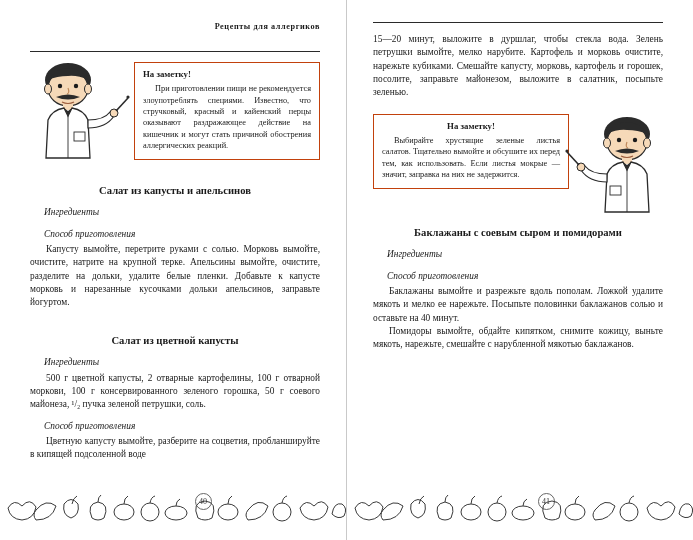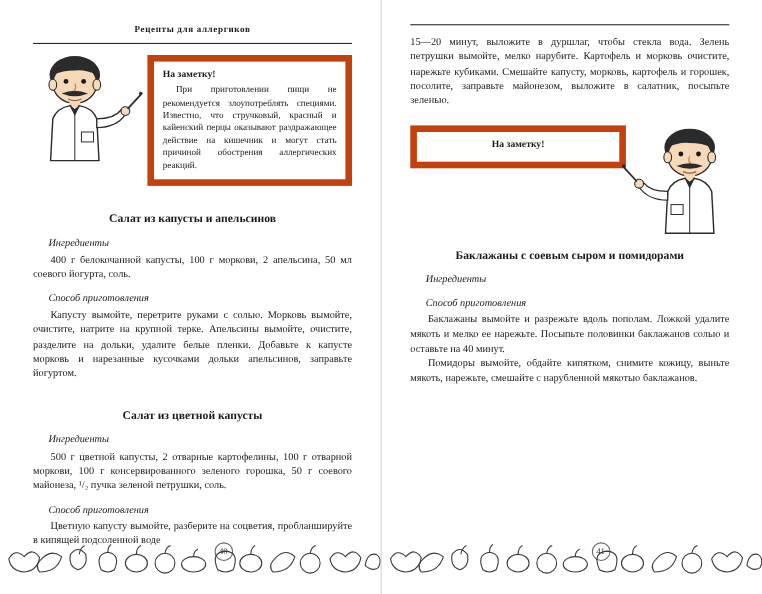--- a/index.html
+++ b/index.html
@@ -39,27 +39,27 @@
   }
   .gutter {
     position: absolute;
     left: 345px;
     top: 0;
     width: 3px;
     height: 540px;
     background: linear-gradient(to right, #e8e8e8, #c9c9c9, #e8e8e8);
   }
   .running-head {
-    text-align: center;
+    text-align: right;
     font-size: 8.2px;
     letter-spacing: 0.6px;
     font-weight: bold;
     color: #1a1a1a;
     padding-bottom: 4px;
-    margin-bottom: 4px;
+    margin-bottom: 16px;
   }
   .rule {
     height: 1px;
     background: #2a2a2a;
     margin-bottom: 10px;
   }
   .col {
     font-size: 9.4px;
     line-height: 1.42;
     text-align: justify;
@@ -82,21 +82,21 @@
     margin: 8px 0 2px 0;
     text-indent: 14px;
   }
 
   
   .note-wrap {
     position: relative;
     min-height: 96px;
   }
   .note-box {
-    border: 6px solid #c2410c;
+    border: 1px solid #c2410c;
     box-sizing: border-box;
     padding: 5px 8px 7px 8px;
     font-size: 8.3px;
     line-height: 1.38;
     text-align: justify;
   }
   .note-title {
     font-weight: bold;
     font-size: 8.8px;
     margin-bottom: 3px;
@@ -199,21 +199,20 @@
       <div class="note-box">
         <div class="note-title">На заметку!</div>
         <p>При приготовлении пищи не рекомендуется злоупотреблять специями. Известно, что стручковый, красный и кайенский перцы оказывают раздражающее действие на кишечник и могут стать причиной обострения аллергических реакций.</p>
       </div>
     </div>
 
     <div class="col">
 
       <div class="recipe-title">Салат из капусты и апельсинов</div>
       <div class="section-label">Ингредиенты</div>
-      <p>400 г белокочанной капусты, 100 г моркови, 2 апельсина, 50 мл соевого йогурта, соль.</p>
       <div class="section-label">Способ приготовления</div>
       <p>Капусту вымойте, перетрите руками с солью. Морковь вымойте, очистите, натрите на крупной терке. Апельсины вымойте, очистите, разделите на дольки, удалите белые пленки. Добавьте к капусте морковь и нарезанные кусочками дольки апельсинов, заправьте йогуртом.</p>
 
       <div class="recipe-title">Салат из цветной капусты</div>
       <div class="section-label">Ингредиенты</div>
       <p>500 г цветной капусты, 2 отварные картофелины, 100 г отварной моркови, 100 г консервированного зеленого горошка, 50 г соевого майонеза, ¹/₂ пучка зеленой петрушки, соль.</p>
       <div class="section-label">Способ приготовления</div>
       <p>Цветную капусту вымойте, разберите на соцветия, пробланшируйте в кипящей подсоленной воде</p>
     </div>
 
@@ -275,20 +274,21 @@
           <rect x="48" y="74" width="11" height="9" fill="none" stroke="#2b2b2b" stroke-width="0.9"></rect>
           <path d="M62 62 Q78 62 84 54 L88 58 Q80 70 62 70 Z" fill="#ffffff" stroke="#2b2b2b" stroke-width="1.2"></path>
           <circle cx="88" cy="55" r="4" fill="#f6d9b8" stroke="#2b2b2b" stroke-width="1"></circle>
           <line x1="90" y1="53" x2="102" y2="40" stroke="#2b2b2b" stroke-width="1.6"></line>
           <circle cx="102" cy="39" r="1.6" fill="#2b2b2b"></circle>
         </g>
       </svg>
 
       <div class="note-box">
         <div class="note-title">На заметку!</div>
+        <p>Выбирайте хрустящие зеленые листья салатов. Тщательно вымойте и обсушите их перед тем, как использовать. Если листья мокрые — значит, заправка на них не задержится.</p>
       </div>
     </div>
 
     <div class="col">
       <div class="recipe-title" style="margin-top:16px;">Баклажаны с соевым сыром и помидорами</div>
       <div class="section-label">Ингредиенты</div>
       <div class="section-label">Способ приготовления</div>
       <p>Баклажаны вымойте и разрежьте вдоль пополам. Ложкой удалите мякоть и мелко ее нарежьте. Посыпьте половинки баклажанов солью и оставьте на 40 минут.</p>
       <p>Помидоры вымойте, обдайте кипятком, снимите кожицу, выньте мякоть, нарежьте, смешайте с нарубленной мякотью баклажанов.</p>
     </div>

